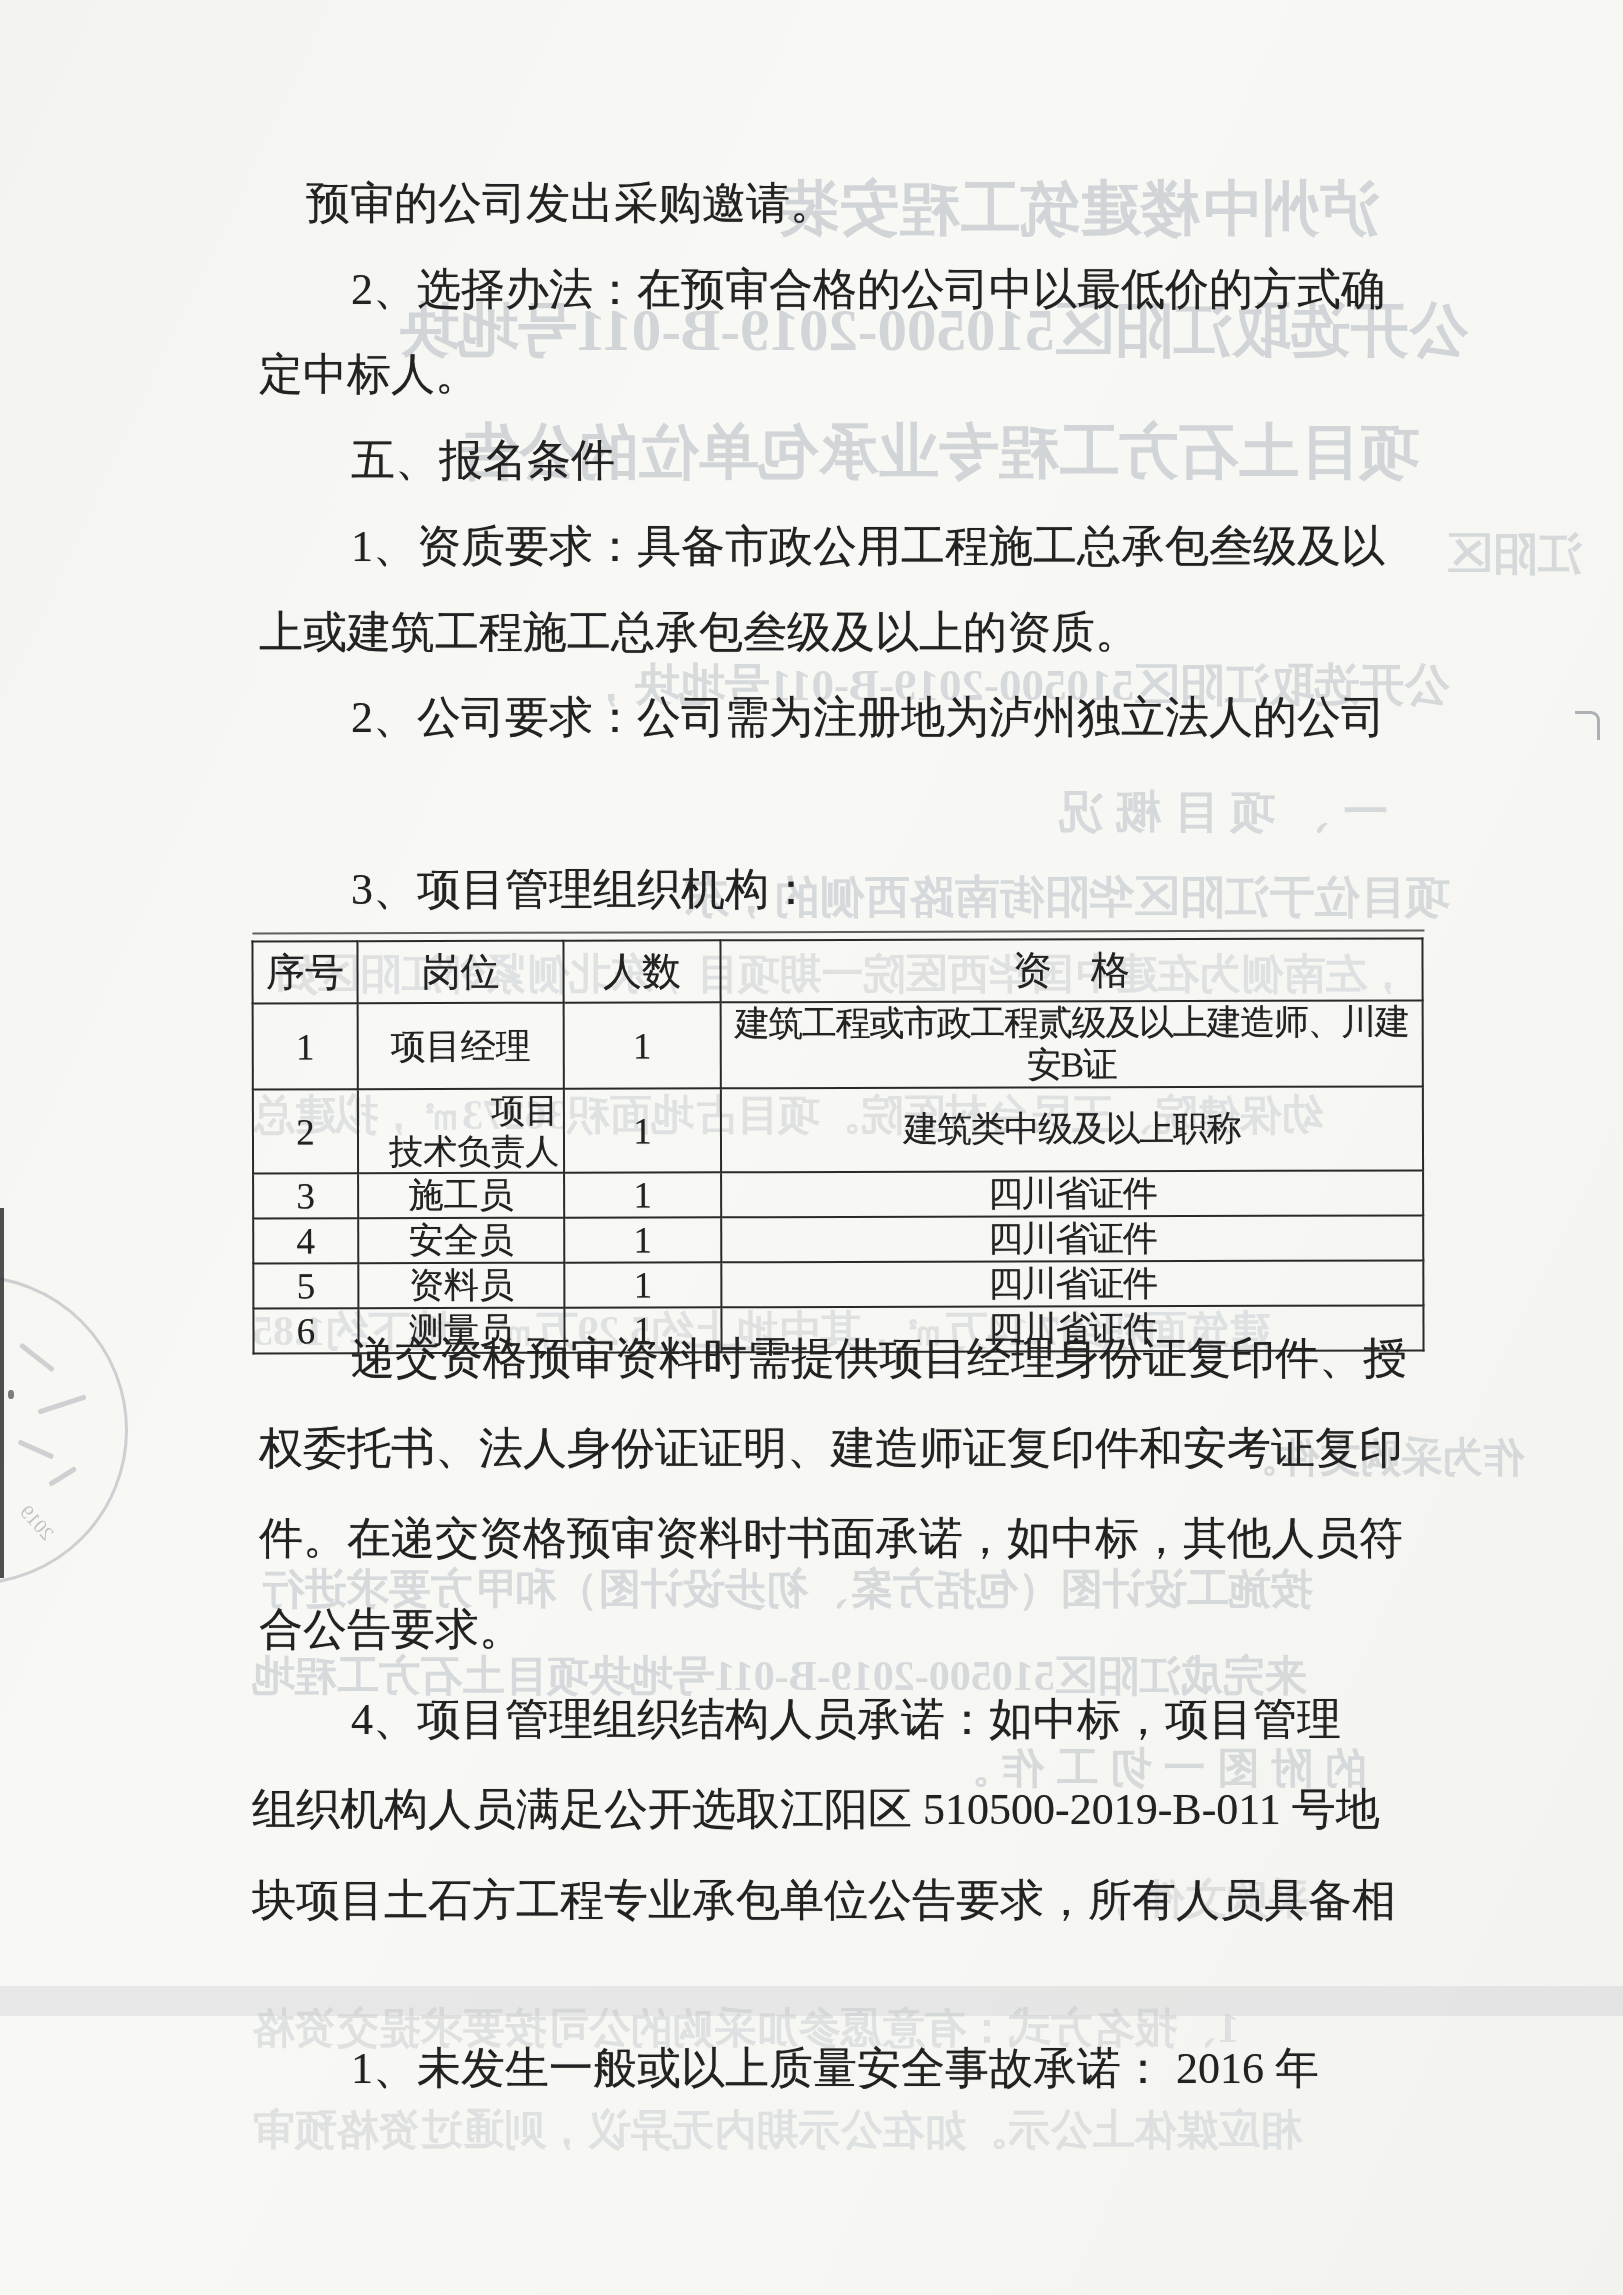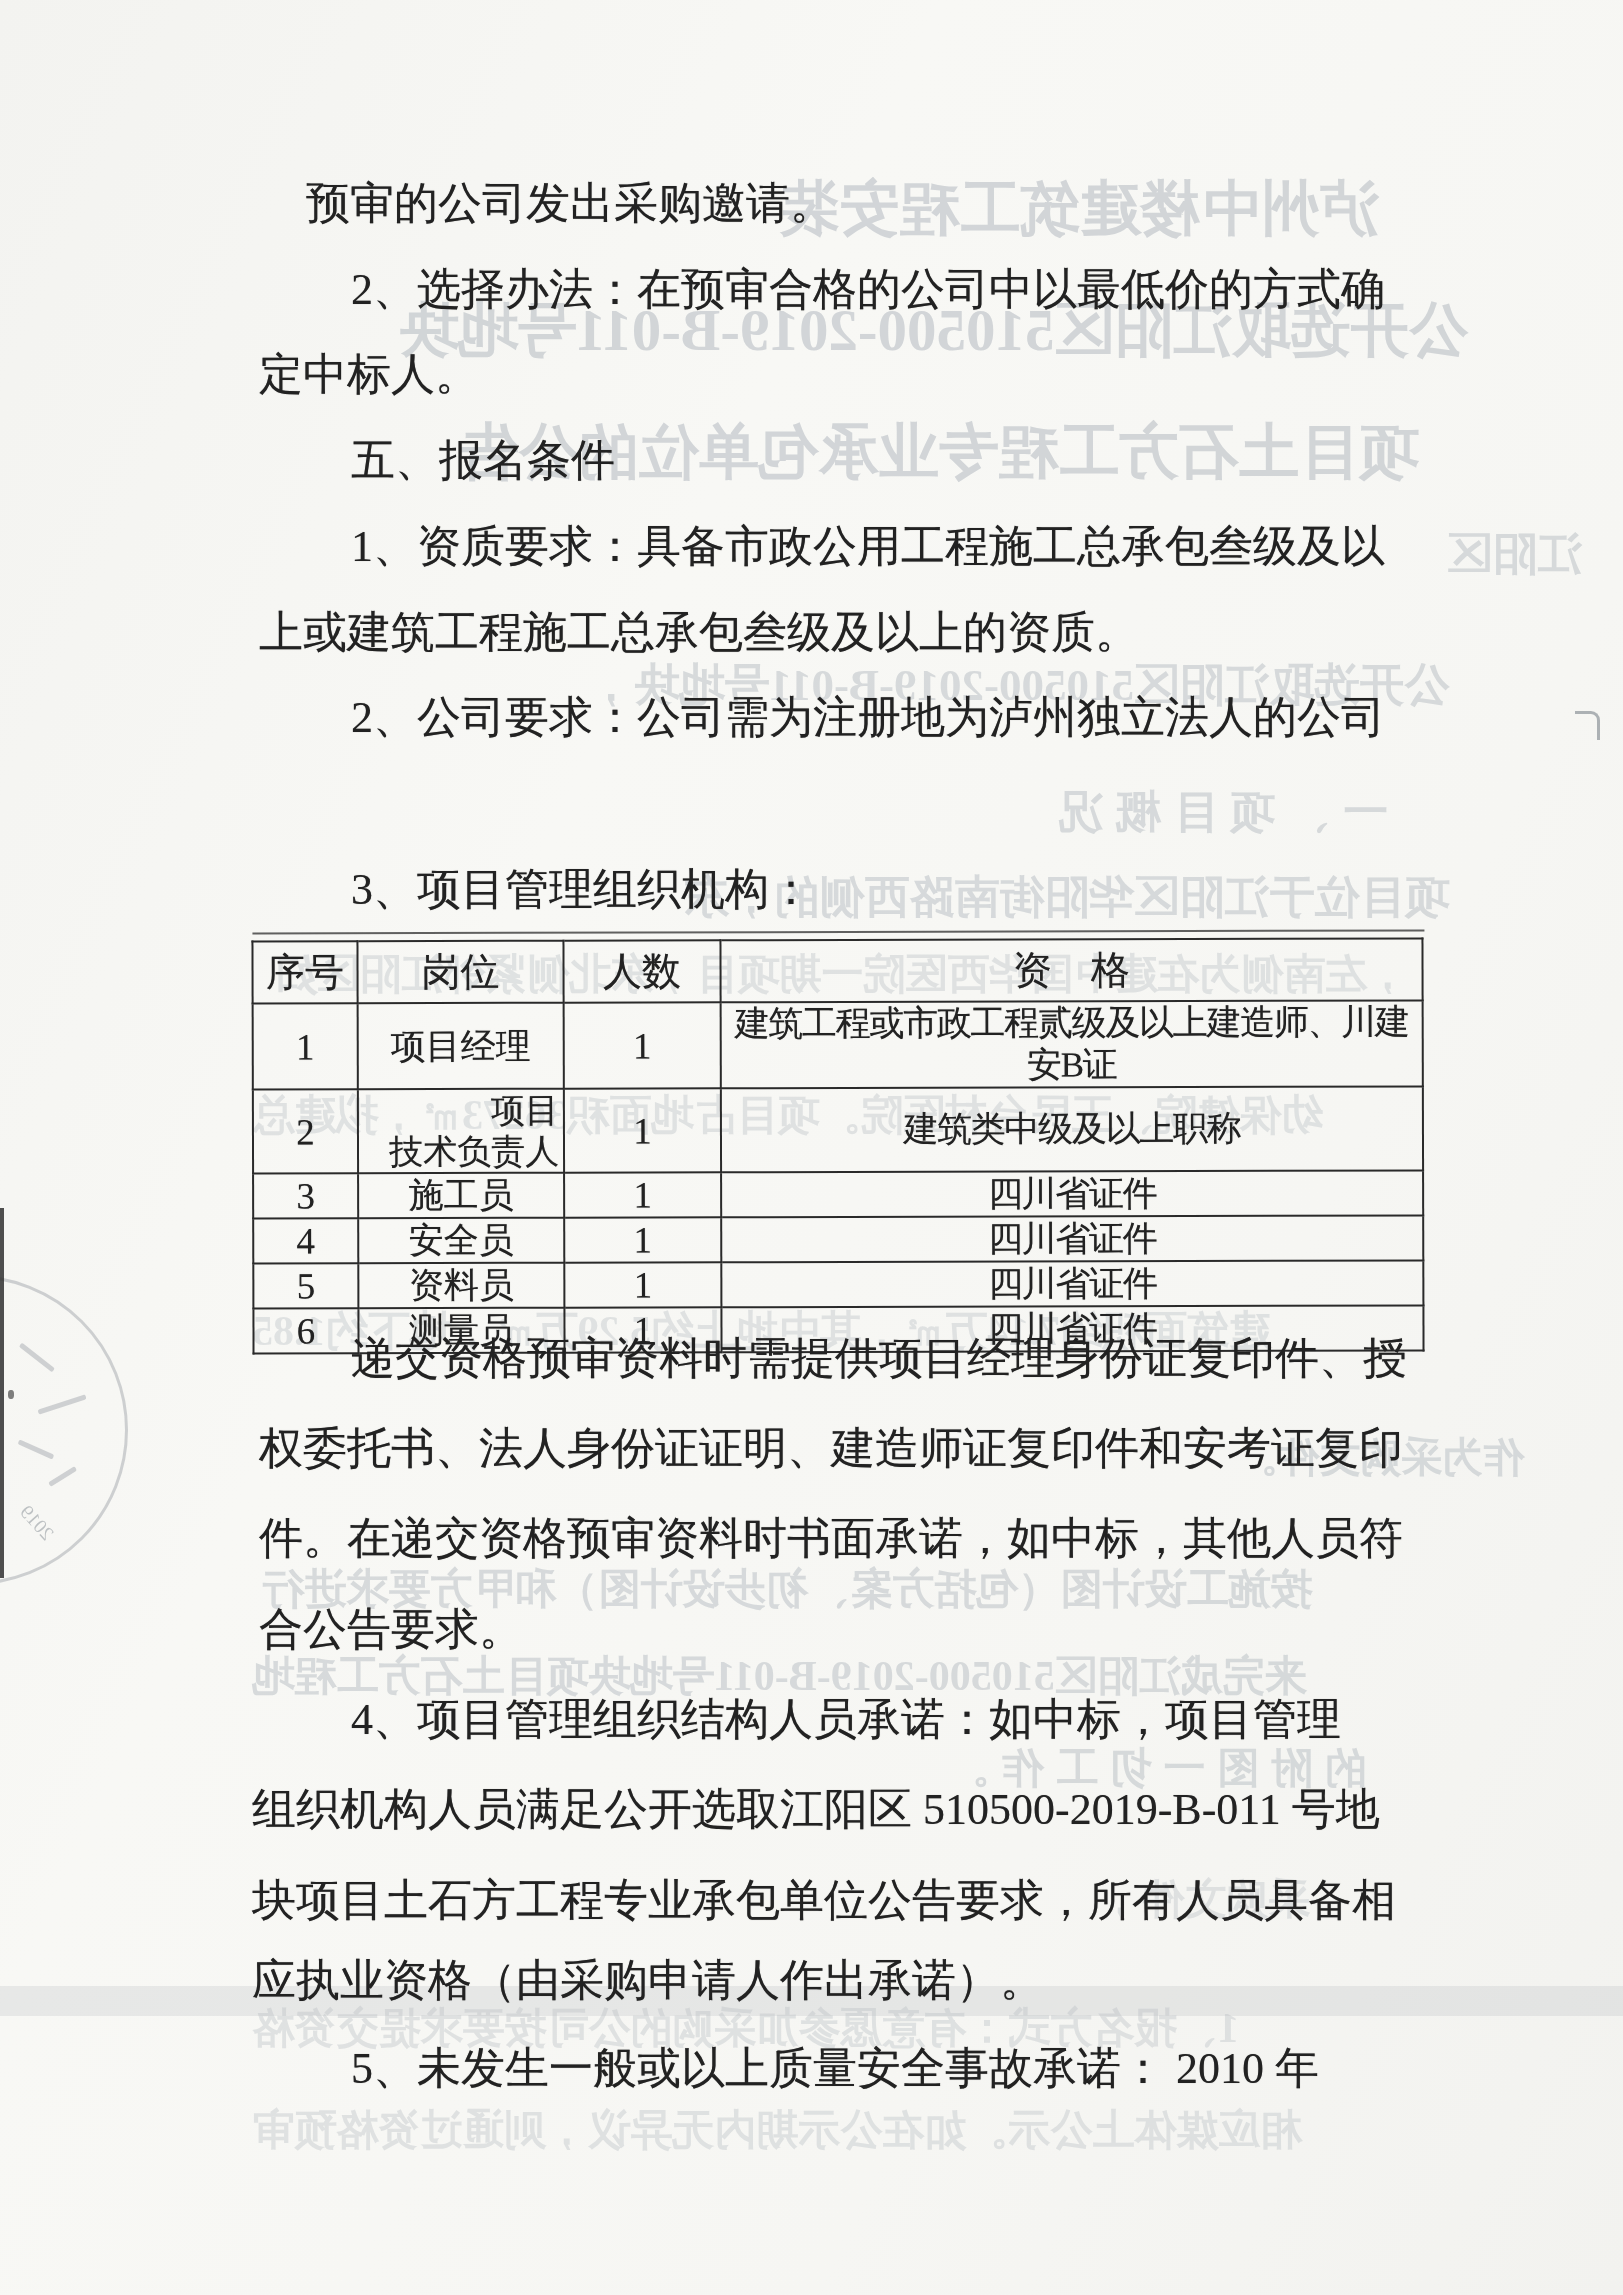--- a/index.html
+++ b/index.html
@@ -171,22 +171,21 @@
     </table>
   </div>
 
   <div class="ln" style="left:351px;top:1335px;">递交资格预审资料时需提供项目经理身份证复印件、授</div>
   <div class="ln" style="left:259px;top:1425px;">权委托书、法人身份证证明、建造师证复印件和安考证复印</div>
   <div class="ln" style="left:259px;top:1515px;">件。在递交资格预审资料时书面承诺，如中标，其他人员符</div>
   <div class="ln" style="left:259px;top:1606px;">合公告要求。</div>
   <div class="ln" style="left:351px;top:1696px;">4、项目管理组织结构人员承诺：如中标，项目管理</div>
   <div class="ln" style="left:252px;top:1786px;">组织机构人员满足公开选取江阳区 510500-2019-B-011 号地</div>
   <div class="ln" style="left:252px;top:1877px;">块项目土石方工程专业承包单位公告要求，所有人员具备相</div>
-  <div class="ln" style="left:252px;top:1957px;">应执业资格（由采购申请人作出承诺）。</div>
-  <div class="ln" style="left:351px;top:2045px;">5、未发生一般或以上质量安全事故承诺： 2010 年</div>
+  <div class="ln" style="left:351px;top:2045px;">1、未发生一般或以上质量安全事故承诺： 2016 年</div>
 
   <div class="stamp">
     <div class="stamp-stroke" style="left:195px;top:77px;width:42px;height:4.6px;transform:rotate(38deg);"></div>
     <div class="stamp-stroke" style="left:216px;top:124px;width:50px;height:4.6px;transform:rotate(-18deg);"></div>
     <div class="stamp-stroke" style="left:196px;top:169px;width:38px;height:4.6px;transform:rotate(24deg);"></div>
     <div class="stamp-stroke" style="left:226px;top:196px;width:31px;height:4.6px;transform:rotate(-32deg);"></div>
     <div class="stamp-year">2019</div>
   </div>
   <div class="edge-line"></div>
   <div class="speck"></div>

